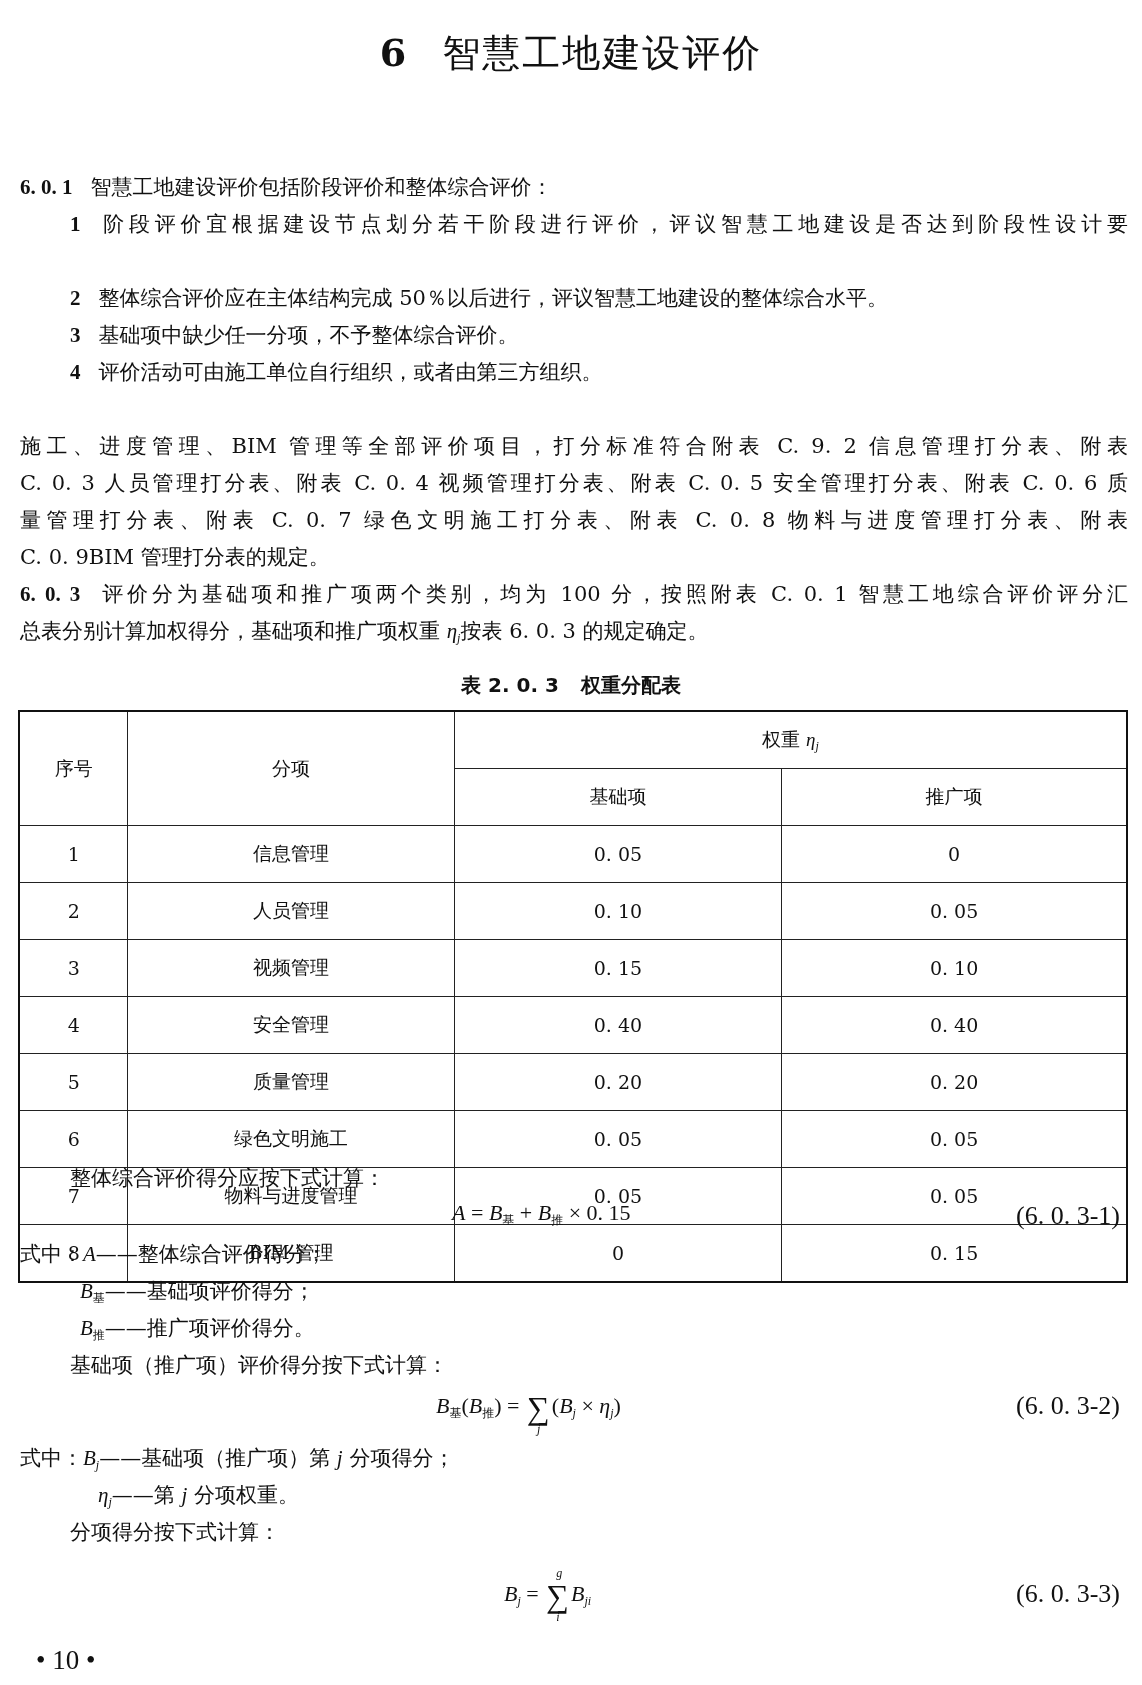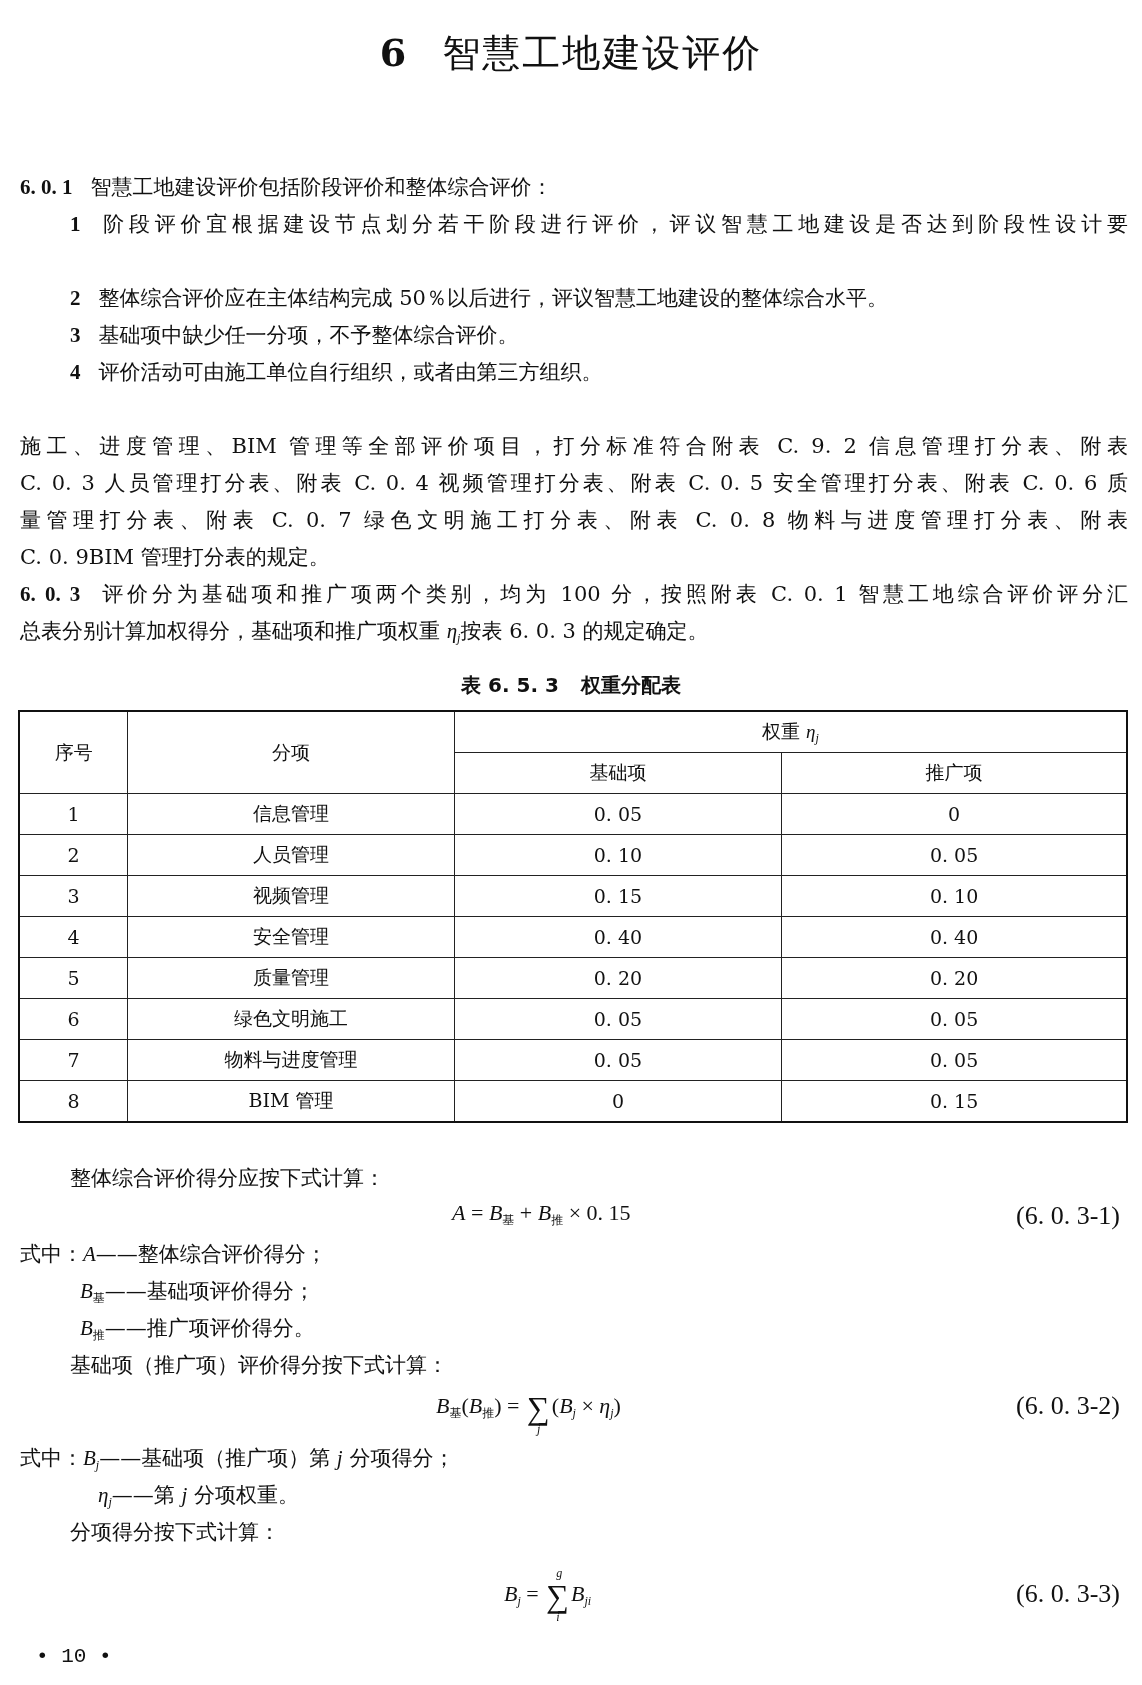--- a/index.html
+++ b/index.html
@@ -29,37 +29,37 @@
     position: absolute; top: 672px; left: 0; width: 1142px; text-align: center;
     font-size: 20px; font-weight: bold; font-family: "DejaVu Sans", sans-serif;
   }
   .table-caption .cap-num { margin-right: 22px; }
   table.weights {
     position: absolute; left: 18px; top: 710px; width: 1110px;
     border-collapse: collapse; font-size: 19px;
   }
   table.weights td, table.weights th {
     border: 1.5px solid #222; text-align: center; font-weight: normal;
-    height: 40px; padding: 0;
+    height: 40px; padding: 8px;
   }
   table.weights { border: 2px solid #111; }
   .formula {
     position: absolute; font-size: 22px; white-space: nowrap;
     font-family: "Liberation Serif", serif;
   }
   .eqno {
     position: absolute; right: 22px; font-size: 26px; white-space: nowrap;
     font-family: "Liberation Serif", serif;
   }
   .sigma { display: inline-block; position: relative; font-size: 32px; vertical-align: -6px; margin: 0 2px; }
   .sigma .lo { position: absolute; left: 10px; top: 32px; font-size: 12px; font-style: italic; }
   .sigma .hi { position: absolute; left: 10px; top: -12px; font-size: 12px; font-style: italic; }
   .page-number {
-    position: absolute; left: 36px; top: 1645px; font-size: 21px;
-    font-family: Liberation Mono, monospace;
+    position: absolute; left: 36px; top: 1645px; font-size: 27px;
+    font-family: Liberation Serif, serif;
   }
 </style>
 </head>
 <body>
 
 <div class="page">
 
   <div class="chapter-title"><span class="num">6</span><span>智慧工地建设评价</span></div>
 
   <div class="line last" style="top:169px"><span class="clause">6. 0. 1</span><span>智慧工地建设评价包括阶段评价和整体综合评价：</span></div>
@@ -69,21 +69,21 @@
   <div class="line indent last" style="top:354px"><span class="item">4</span><span>评价活动可由施工单位自行组织，或者由第三方组织。</span></div>
 
   <div class="line" style="top:428px"><span>施工、进度管理、BIM 管理等全部评价项目，打分标准符合附表 C. 9. 2 信息管理打分表、附表</span></div>
   <div class="line" style="top:465px"><span>C. 0. 3 人员管理打分表、附表 C. 0. 4 视频管理打分表、附表 C. 0. 5 安全管理打分表、附表 C. 0. 6 质</span></div>
   <div class="line" style="top:502px"><span>量管理打分表、附表 C. 0. 7 绿色文明施工打分表、附表 C. 0. 8 物料与进度管理打分表、附表</span></div>
   <div class="line last" style="top:539px"><span>C. 0. 9BIM 管理打分表的规定。</span></div>
 
   <div class="line" style="top:576px"><span class="clause">6. 0. 3</span><span>评价分为基础项和推广项两个类别，均为 100 分，按照附表 C. 0. 1 智慧工地综合评价评分汇</span></div>
   <div class="line last" style="top:613px"><span>总表分别计算加权得分，基础项和推广项权重 </span><span class="ital">η</span><span class="sub ital">j</span><span>按表 6. 0. 3 的规定确定。</span></div>
 
-  <div class="table-caption"><span class="cap-num">表 6. 5. 3</span><span>权重分配表</span></div>
+  <div class="table-caption"><span class="cap-num">表 2. 0. 3</span><span>权重分配表</span></div>
 
   <table class="weights">
     <colgroup>
       <col style="width:109px">
         <col style="width:327px">
         <col style="width:328px">
         <col style="width:346px">
     </colgroup>
     <tbody>
         <tr>

